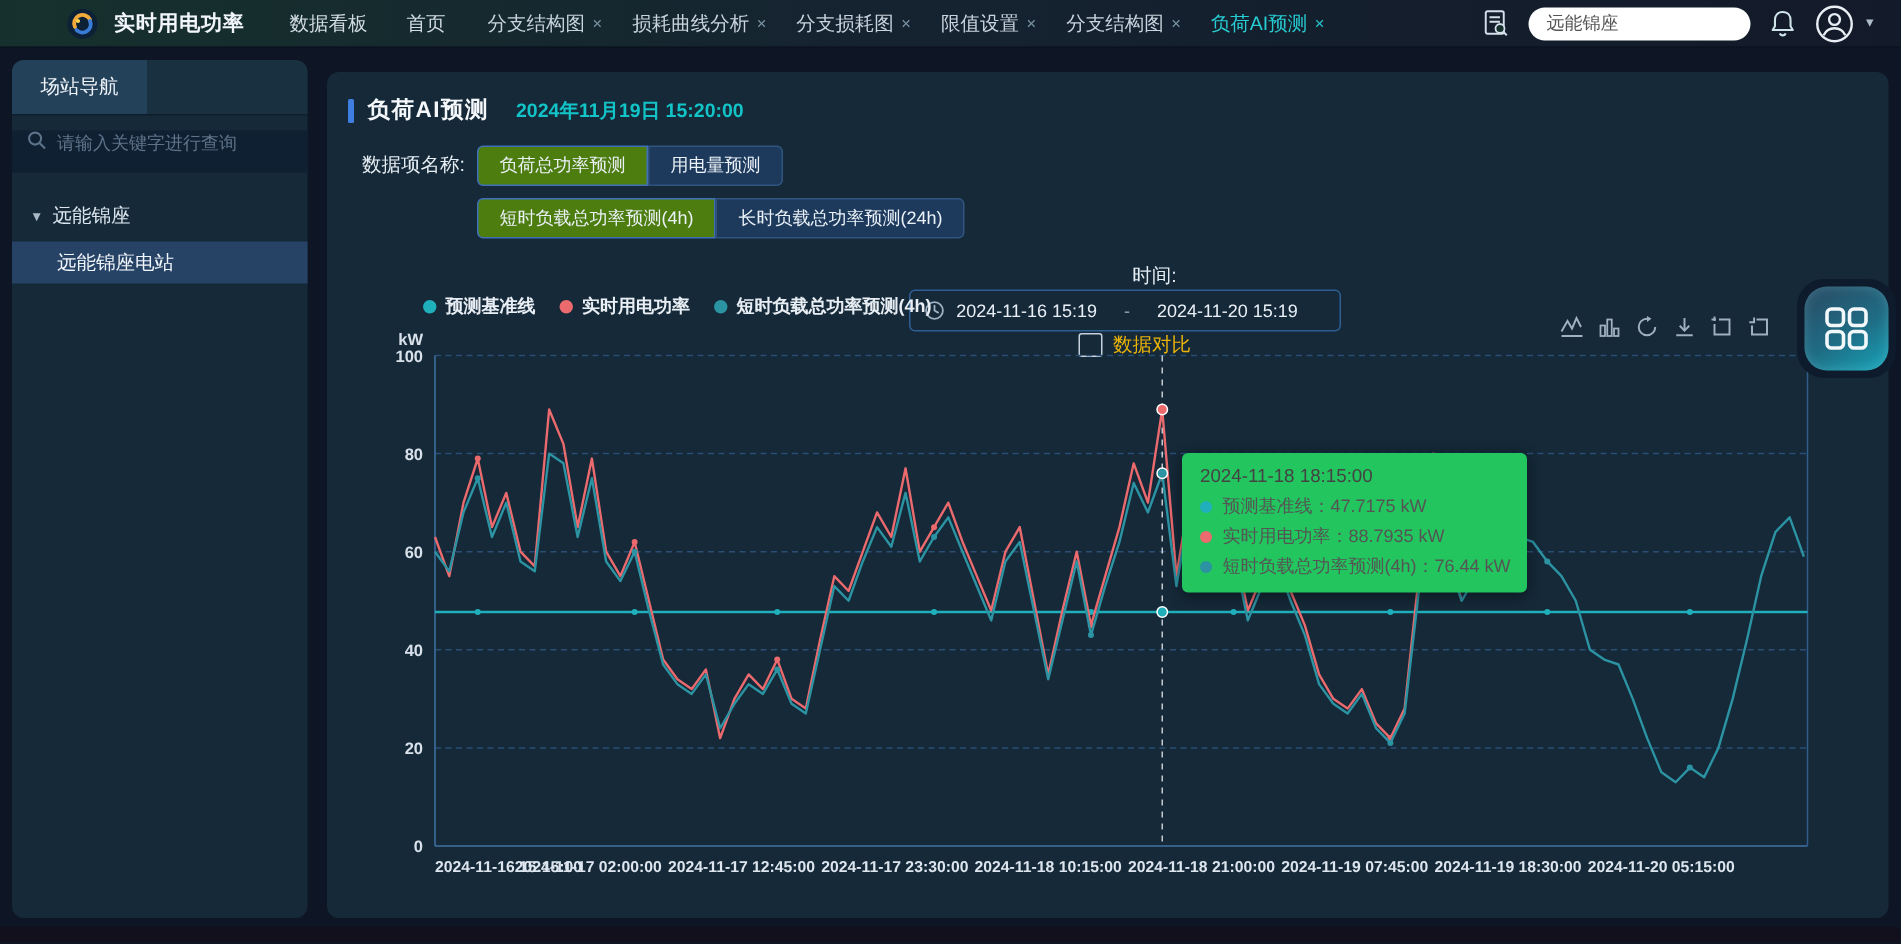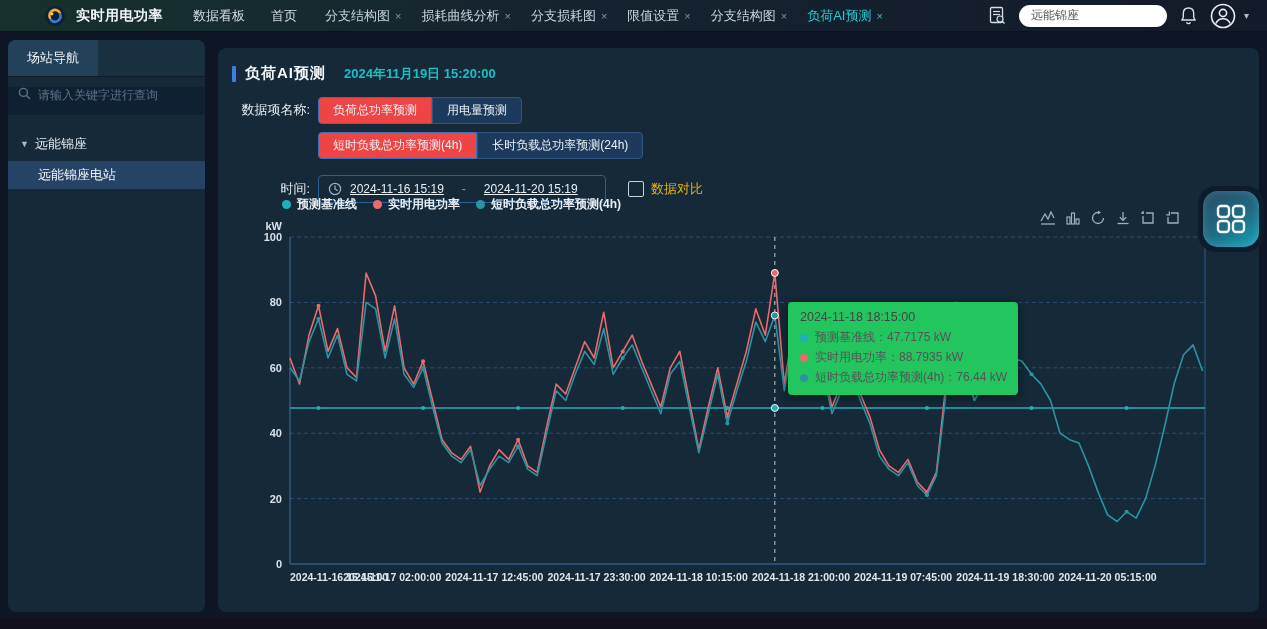--- a/index.html
+++ b/index.html
@@ -41,26 +41,26 @@
   .m-title{color:#f4f8fb;font-size:15px;font-weight:bold;margin-left:9px;letter-spacing:1px;}
   .m-date{color:#12c3c7;font-size:13px;font-weight:bold;margin-left:18px;}
   .ctl-row{display:flex;align-items:flex-start;margin:14px 0 0 14px;}
   .ctl-label{color:#e6edf3;font-size:13px;margin-top:4px;width:78px;text-align:right;}
   .btn-col{margin-left:8px;display:flex;flex-direction:column;gap:8px;}
   .btn-row{display:flex;}
   .obtn{height:27px;padding:0 14px;font-size:12px;color:#eaf1f7;background:#1d3a5d;border:1px solid #31557f;
     cursor:pointer;font-family:inherit;}
   .btn-row .obtn:first-child{border-radius:4px 0 0 4px;}
   .btn-row .obtn:last-child{border-radius:0 4px 4px 0;}
-  .obtn.active{background:#ef4444;border-color:#3f6fb7;}
-  .time-row{display:flex;align-items:center;margin:16px 0 0 14px;}
+  .obtn.active{background:#4d7c0f;border-color:#3f6fb7;}
+  .time-row{display:flex;align-items:center;margin:16px 0 0 14px;flex-direction:column;}
   .time-label{color:#e6edf3;font-size:13px;width:78px;text-align:right;}
   .range-box{margin-left:8px;width:268px;height:26px;border:1px solid #2e5f93;border-radius:4px;
     display:flex;align-items:center;padding:0 9px;gap:8px;cursor:pointer;}
-  .range-box .rb-date{color:#e9eff6;font-size:12px;text-decoration:underline;}
+  .range-box .rb-date{color:#e9eff6;font-size:12px;}
   .range-box .rb-sep{color:#8fa3b5;font-size:12px;margin:0 10px;}
   .cmp{display:flex;align-items:center;gap:7px;margin-left:22px;cursor:pointer;}
   .cmp-box{width:14px;height:14px;border:1px solid #c6d2dd;border-radius:2px;background:transparent;}
   .cmp-label{color:#eab308;font-size:13px;}
   
   .legend{position:absolute;left:64px;top:148px;display:flex;gap:16px;align-items:center;}
   .lg-item{display:flex;align-items:center;gap:6px;cursor:pointer;}
   .lg-dot{width:9px;height:9px;border-radius:50%;}
   .lg-txt{color:#e8eef4;font-size:12px;font-weight:bold;}
   .chart-wrap{position:absolute;left:12px;top:170px;}

